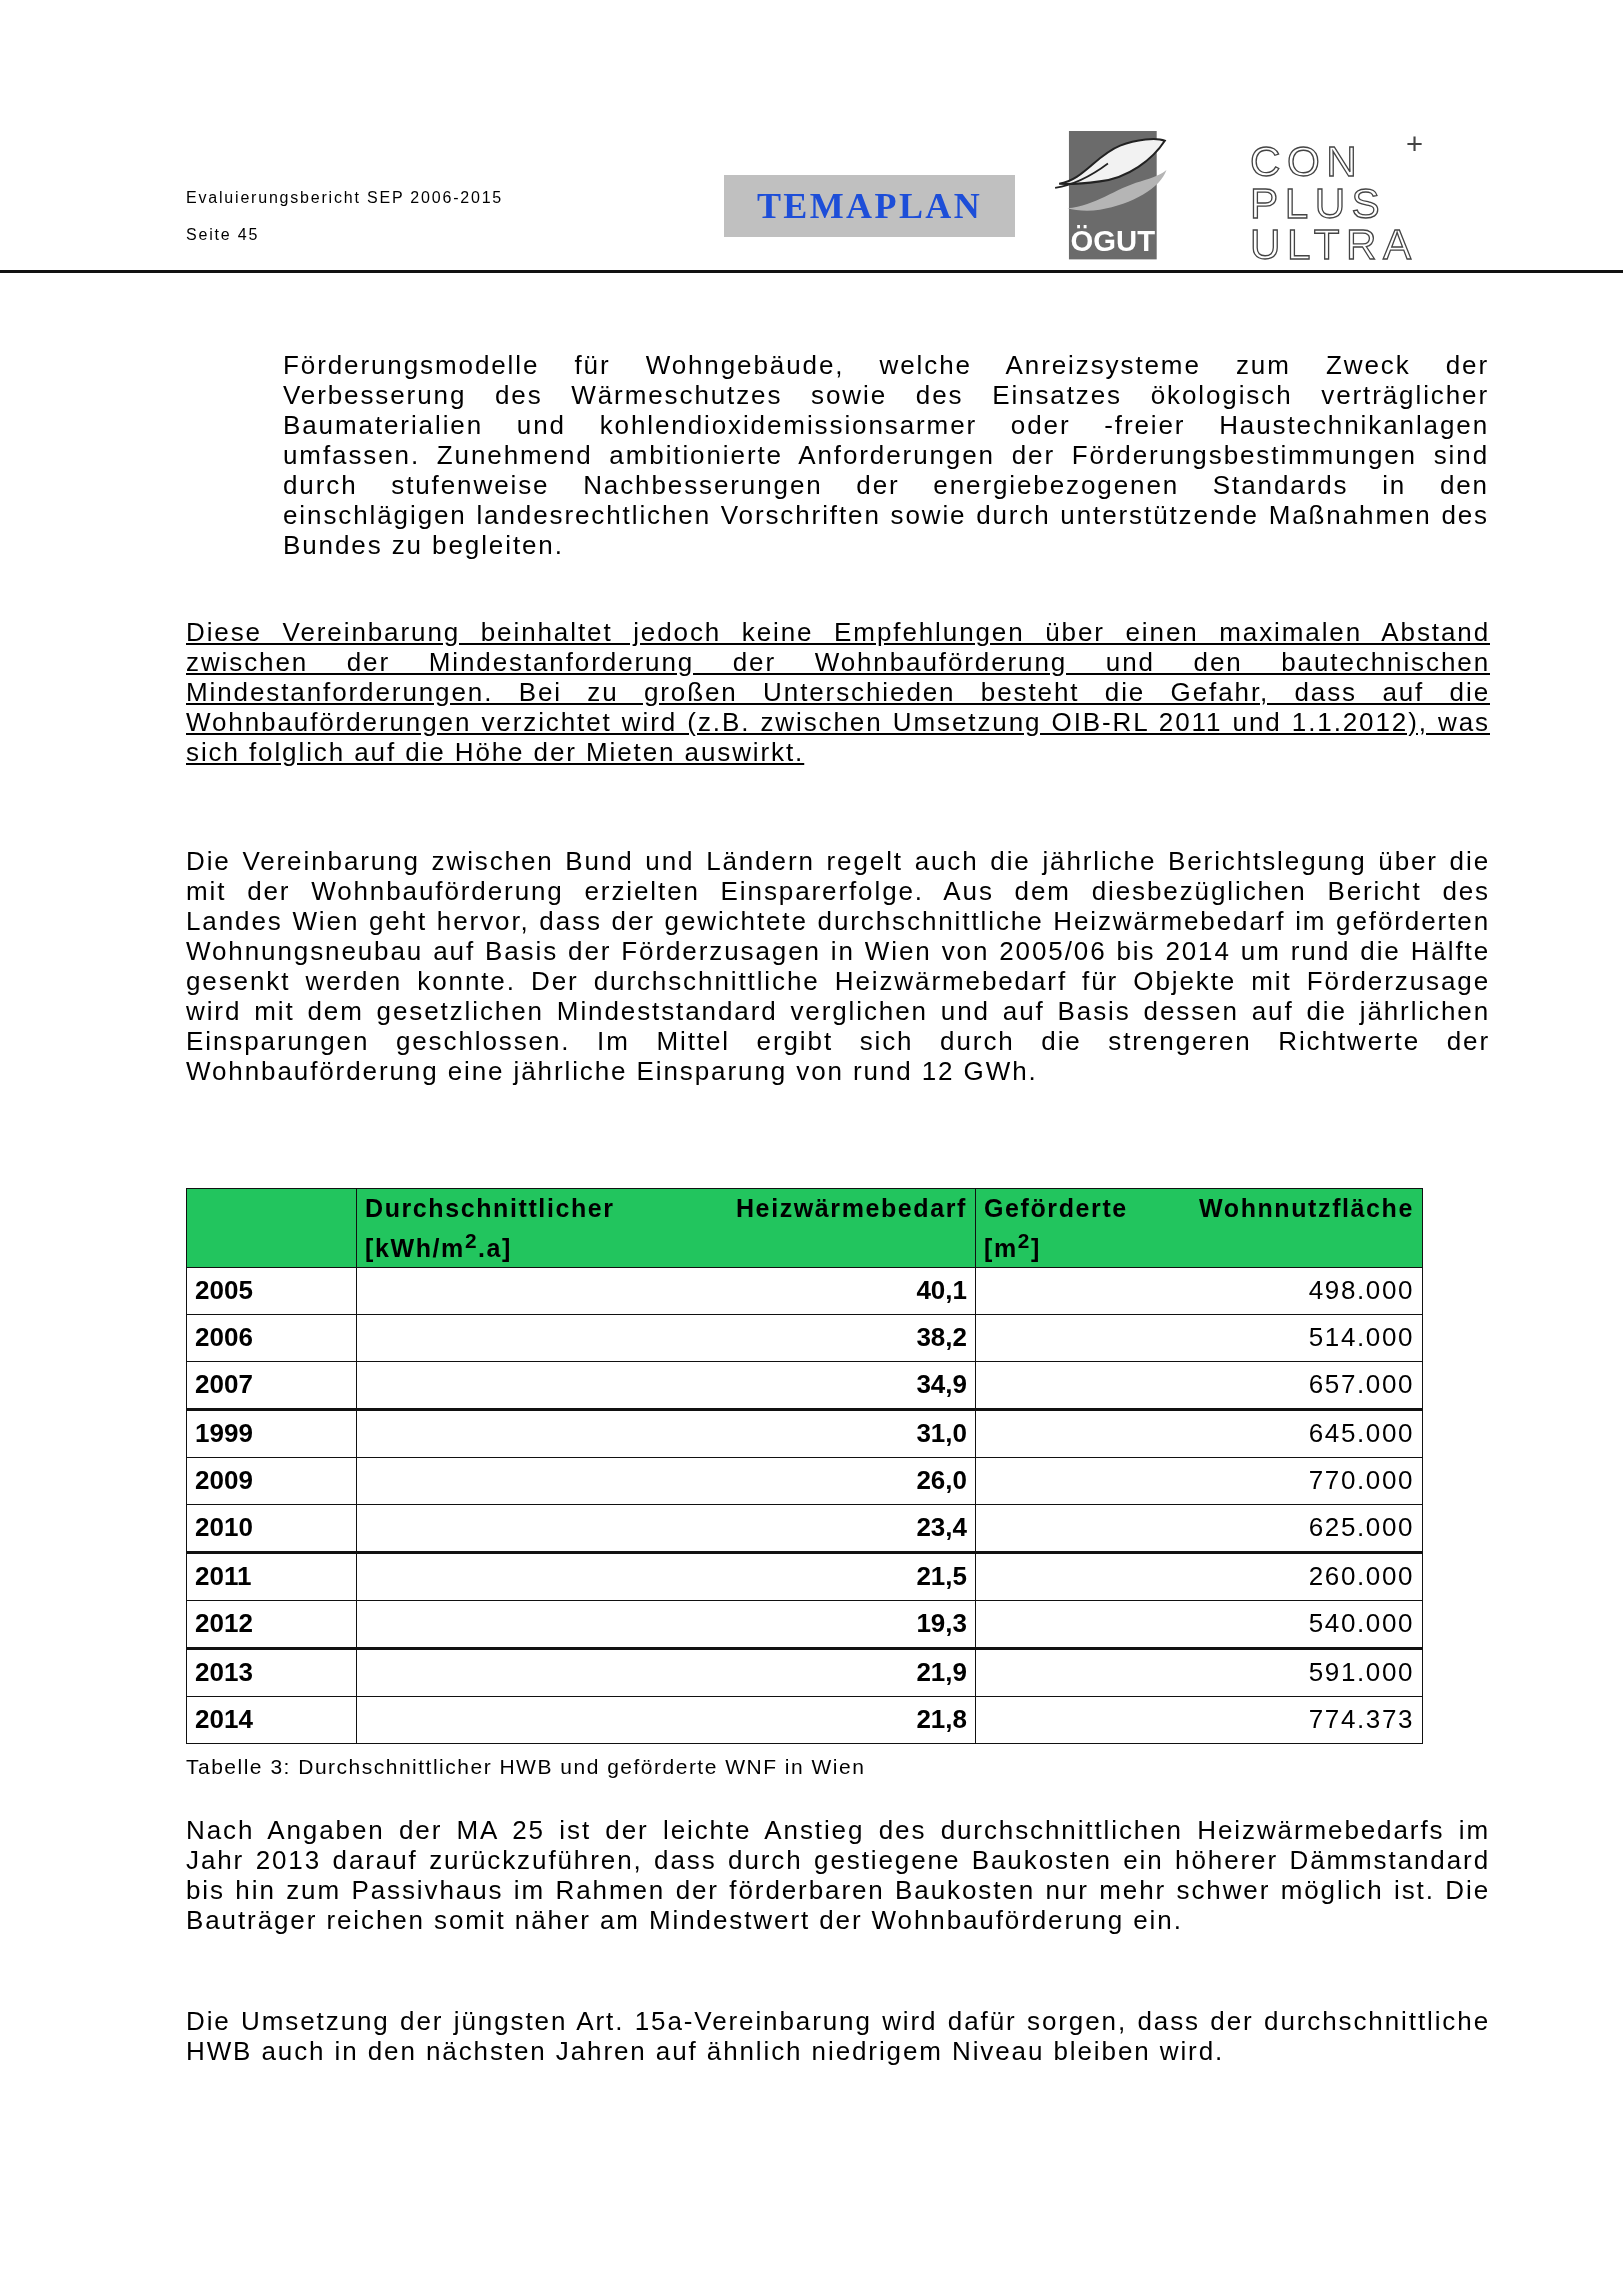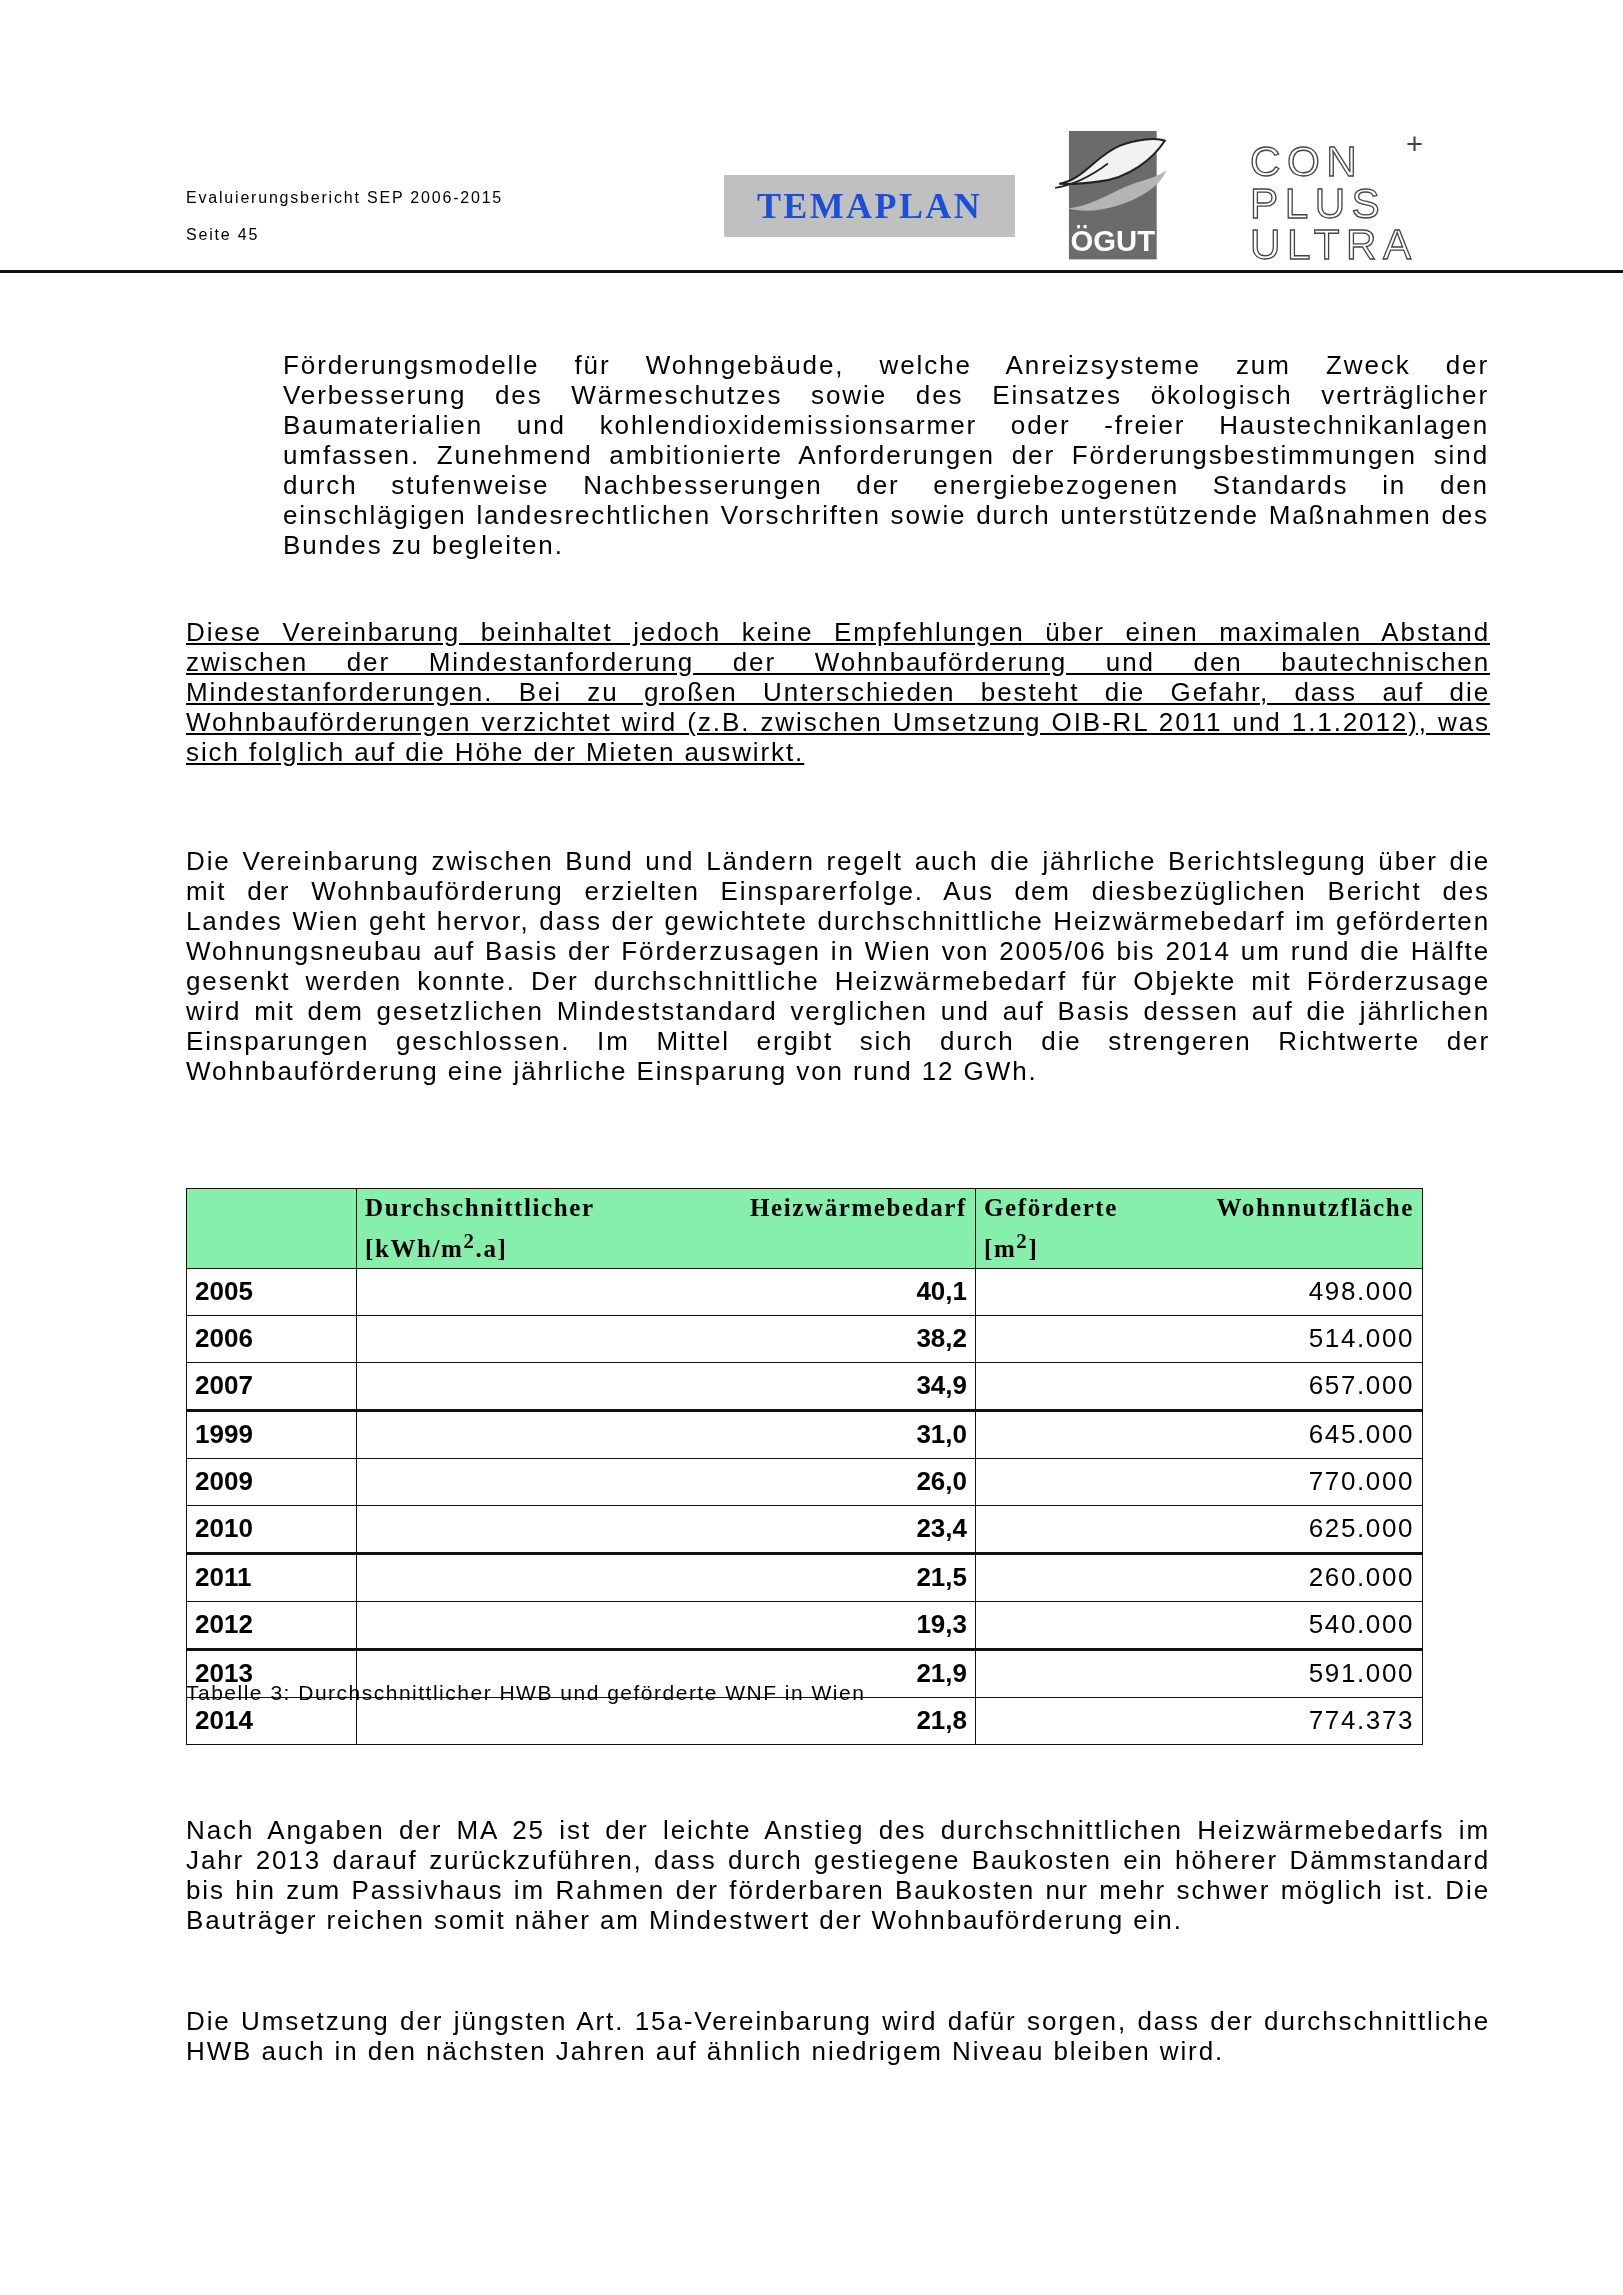--- a/index.html
+++ b/index.html
@@ -12,29 +12,29 @@
     .logo-temaplan { position: absolute; left: 724px; top: 175px; width: 291px; height: 62px; background: #c0c0c0; color: #1d4ed8; font-family: "Liberation Serif", serif; font-weight: bold; font-size: 36px; letter-spacing: 2.4px; display: flex; align-items: center; justify-content: center; }
     .logo-ogut { position: absolute; left: 1051px; top: 131px; width: 122px; height: 130px; }
     .logo-cpu { position: absolute; left: 1250px; top: 134px; width: 203px; height: 130px; }
 
     .content { position: absolute; left: 186px; width: 1304px; font-size: 26px; letter-spacing: 1.9px; line-height: 30px; text-align: justify; }
     .content p { margin: 0; }
     .indent { left: 283px; width: 1206px; }
 
     .data-table { position: absolute; left: 186px; top: 1188px; width: 1237px; border-collapse: collapse; font-size: 26px; }
     .data-table th, .data-table td { border: 1.6px solid #111; padding: 0 8px; height: 46px; }
-    .data-table thead th { background: #86efac; text-align: justify; text-align-last: justify; vertical-align: top; font-weight: bold; letter-spacing: 1.6px; line-height: 32px; padding-top: 3.2px; padding-bottom: 3.2px; height: 70px; font-family: Liberation Serif, serif; font-size: 25px; }
+    .data-table thead th { background: #22c55e; text-align: justify; text-align-last: justify; vertical-align: top; font-weight: bold; letter-spacing: 1.6px; line-height: 32px; padding-top: 3.2px; padding-bottom: 3.2px; height: 70px; font-family: Liberation Sans, sans-serif; font-size: 25px; }
     .data-table thead th.yr { text-align-last: auto; }
     .data-table td.year { font-weight: bold; text-align: left; width: 153px; }
     .data-table td.hwb { font-weight: bold; text-align: right; width: 602px; margin-top: 31px; }
     .data-table td.wnf { text-align: right; letter-spacing: 1.6px; }
     .data-table tbody tr:nth-child(3) td, .data-table tbody tr:nth-child(6) td, .data-table tbody tr:nth-child(8) td { border-bottom-width: 3.2px; }
     .col-year { width: 153px; } .col-hwb { width: 602px; }
 
-    .caption { position: absolute; left: 186px; top: 1681px; font-size: 21px; letter-spacing: 1.5px; }
+    .caption { position: absolute; left: 186px; top: 1755px; font-size: 21px; letter-spacing: 1.5px; }
   </style>
 </head>
 <body>
 
 <div class="header">
   <div class="header-meta">
     <div>Evaluierungsbericht SEP 2006-2015</div>
     <div>Seite 45</div>
   </div>
 

